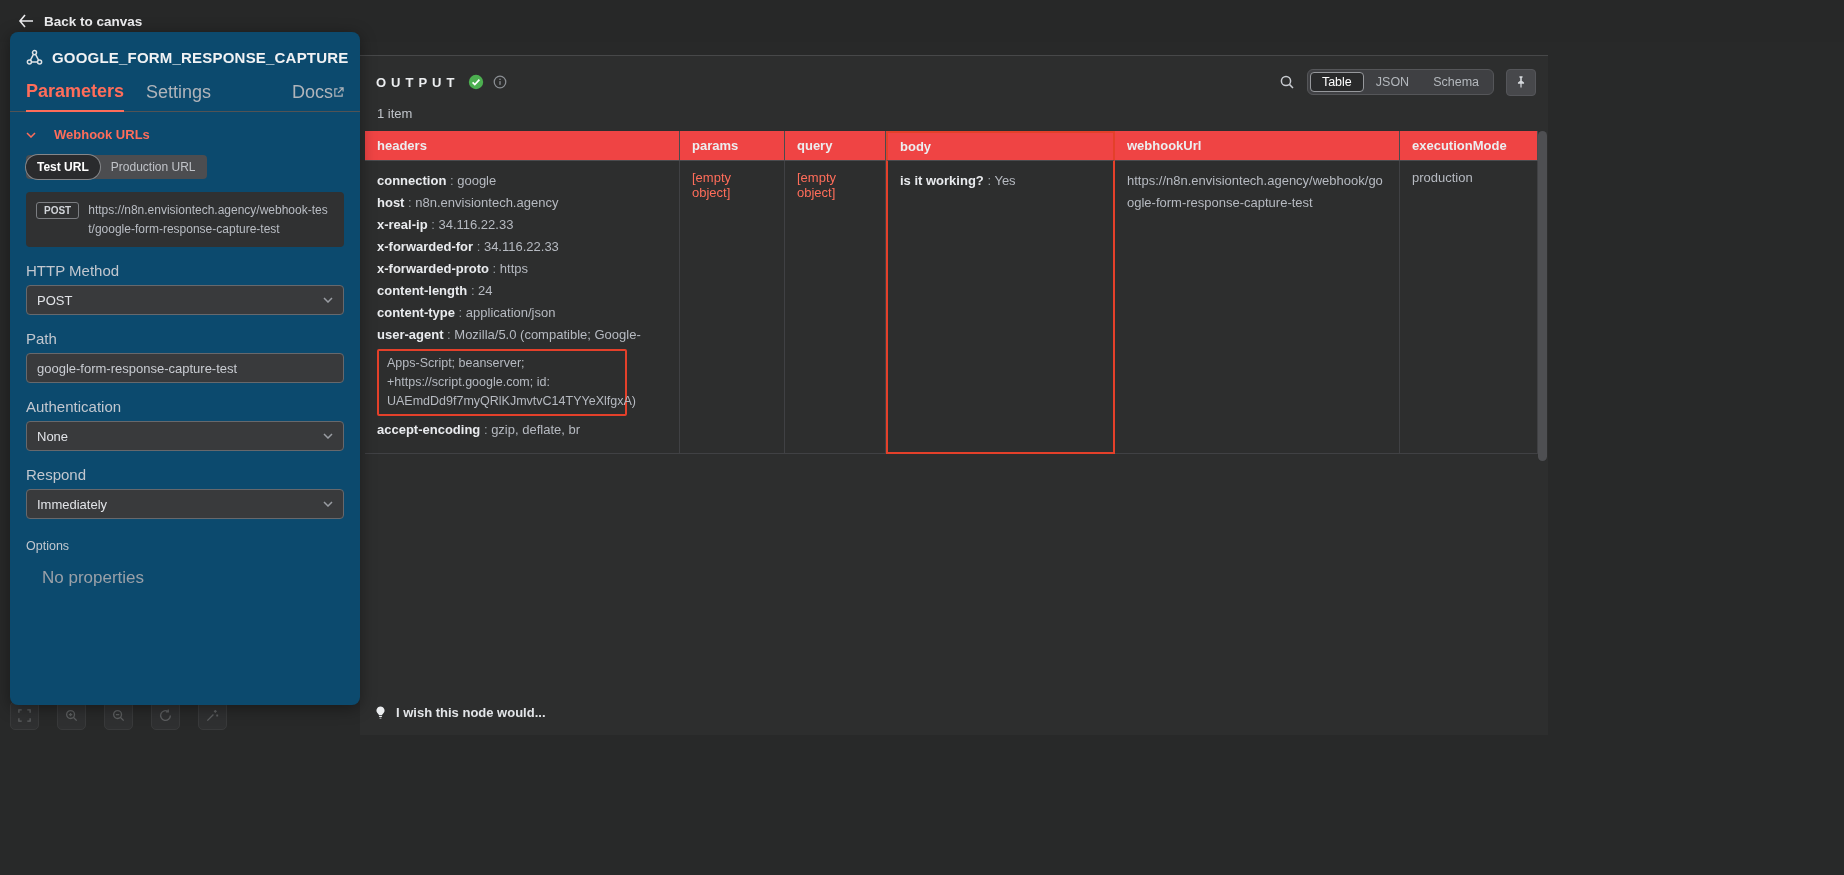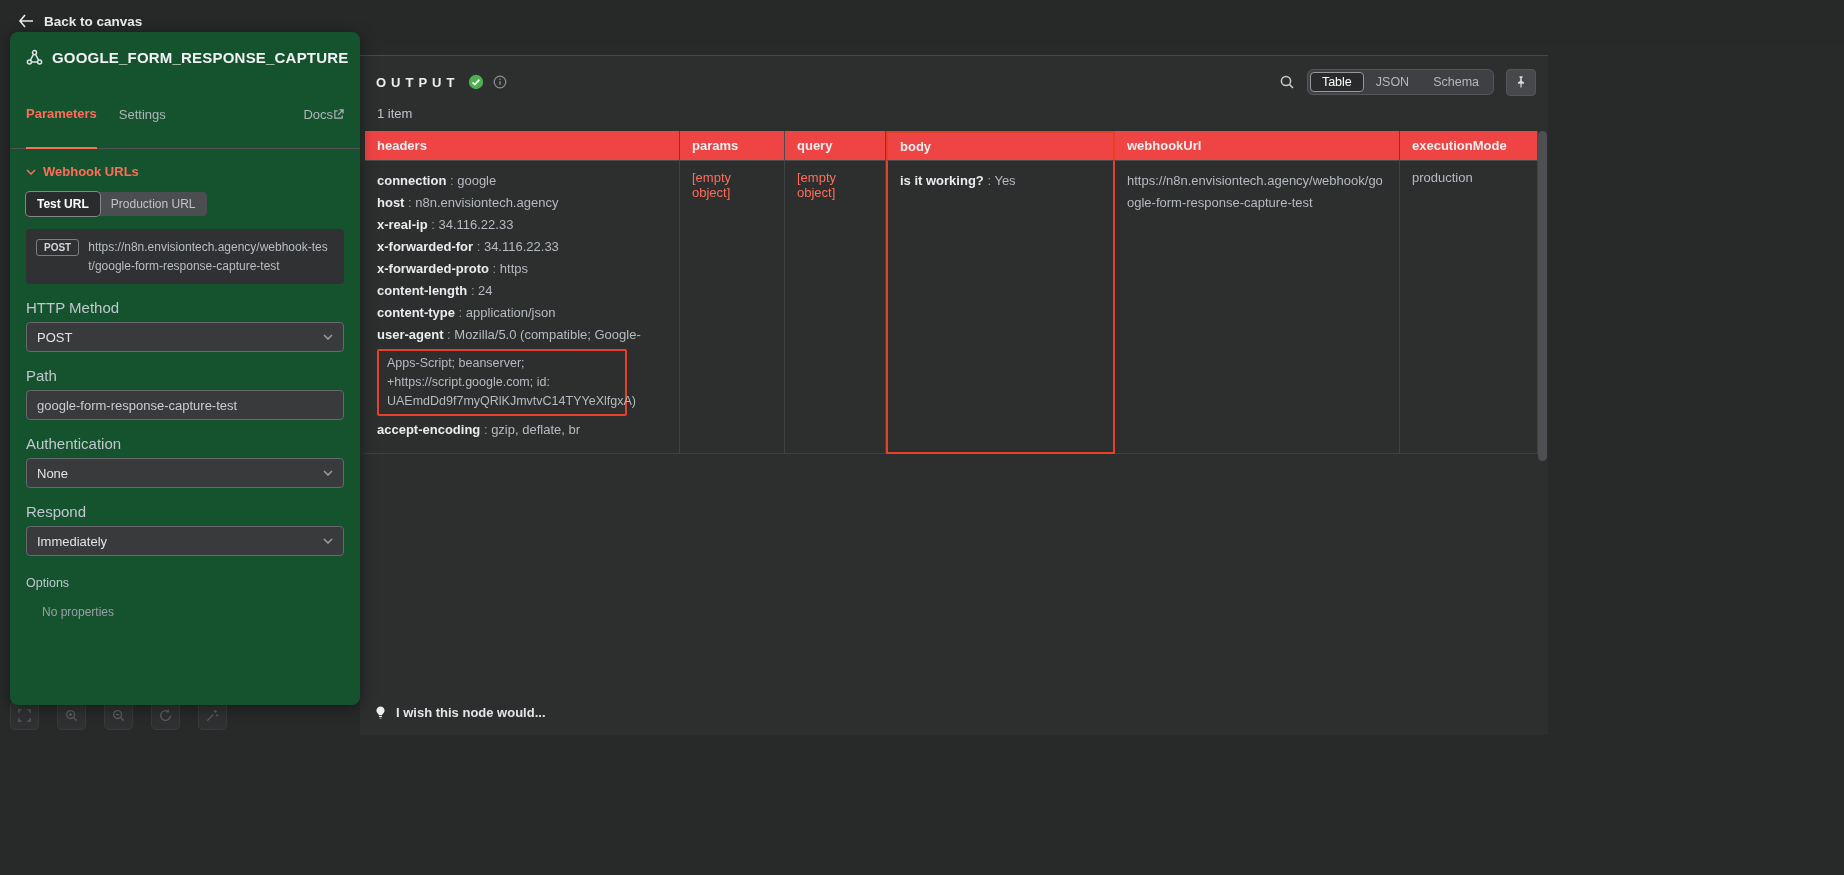--- a/index.html
+++ b/index.html
@@ -18,55 +18,55 @@
     position:absolute; top:0; left:0; right:0; height:42px;
     background:#272828; display:flex; align-items:center; padding:0 18px;
     z-index:2;
   }
   .back-btn { display:flex; gap:10px; color:#ededef; font-size:13.5px; font-weight:700; cursor:pointer; }
   .back-btn svg { display:block; }
 
   
   .node-panel {
     position:absolute; left:10px; top:32px; width:350px; height:673px;
-    background:#14532d; border-radius:8px; z-index:6;
+    background:#0c4a6e; border-radius:8px; z-index:6;
     box-shadow:0 3px 16px rgba(0,0,0,.4);
   }
   .panel-header { display:flex; align-items:center; gap:9px; padding:17px 16px 0; color:#f1f2f4; }
   .panel-title { font-size:15px; font-weight:700; letter-spacing:.2px; }
   .node-icon { color:#dfe2e6; display:flex; }
 
   .tabs-row { display:flex; align-items:flex-end; gap:22px; padding:15px 16px 0; border-bottom:1px solid #525355; }
-  .tab { padding-bottom:26px; font-size:13px; color:#b0b4ba; cursor:pointer;margin-top:25px; }
+  .tab { padding-bottom:8px; font-size:18px; color:#b0b4ba; cursor:pointer; }
   .tab.active { color:var(--accent); border-bottom:2px solid var(--accent); margin-bottom:-1px; font-weight:700; }
   .tab-docs { margin-left:auto; display:flex; align-items:center; }
 
   .panel-body { padding:15px 16px; }
-  .section-toggle { display:flex; align-items:center; gap:7px; color:var(--accent); font-weight:700; font-size:13px; cursor:pointer; }
+  .section-toggle { display:flex; align-items:center; gap:18px; color:var(--accent); font-weight:700; font-size:13px; cursor:pointer; }
   .section-toggle svg { margin-top:1px; }
 
   .url-mode { margin-top:13px; display:inline-flex; background:#4c4d50; border-radius:4px; }
-  .url-seg { padding:5px 11px; font-size:12px; color:#c0c3c8; border-radius:4px; cursor:pointer; }
+  .url-seg { padding:5px 11px; font-size:12px; color:#c0c3c8; border-radius:12px; cursor:pointer; }
   .url-seg.active { background:#2a2b2d; color:#ffffff; box-shadow:0 0 0 1px #85878a; font-weight:700; }
 
   .url-box { margin-top:13px; background:#303132; border-radius:4px; padding:9px 10px; display:flex; gap:9px; align-items:flex-start; }
   .method-badge { flex:none; font-size:10px; font-weight:700; color:#d2d5da; border:1px solid #7c7e82; border-radius:3px; padding:2px 7px; margin-top:1px; }
   .url-text { font-size:12px; color:#b9bdc4; line-height:1.55; word-break:break-all; cursor:pointer; }
 
   .field { margin-top:15px; }
   .field-label { font-size:15px; color:#c2c7cf; margin-bottom:6px; }
   .select, .text-input {
     width:100%; height:30px; background:#393a3c; border:1px solid #67686c; border-radius:4px;
     display:flex; align-items:center; justify-content:space-between; padding:0 10px;
     font-size:13px; color:#e2e4e8; cursor:pointer;
   }
   .select .chev { color:#9a9da3; display:flex; }
   input.text-input { font-family:"Liberation Sans", sans-serif; color:#c9ccd2; outline:none; }
   .options-label { margin-top:20px; font-size:12.5px; color:#c2c7cf; }
-  .no-props { margin-top:15px; margin-left:16px; font-size:12px; color:#9aa0a8; }
+  .no-props { margin-top:15px; margin-left:16px; font-size:17px; color:#9aa0a8; }
 
   
   .canvas-controls { position:absolute; left:10px; top:701px; display:flex; gap:18px; opacity:.33; z-index:1; }
   .cbtn { width:29px; height:29px; background:#3f4042; border:1px solid #5c5d60; border-radius:5px; display:flex; align-items:center; justify-content:center; color:#c6c9ce; }
 
   
   .output-panel {
     position:absolute; left:360px; top:55px; width:1188px; height:680px;
     background:#2d2e2e; border-top:1px solid #474849; z-index:3;
   }

